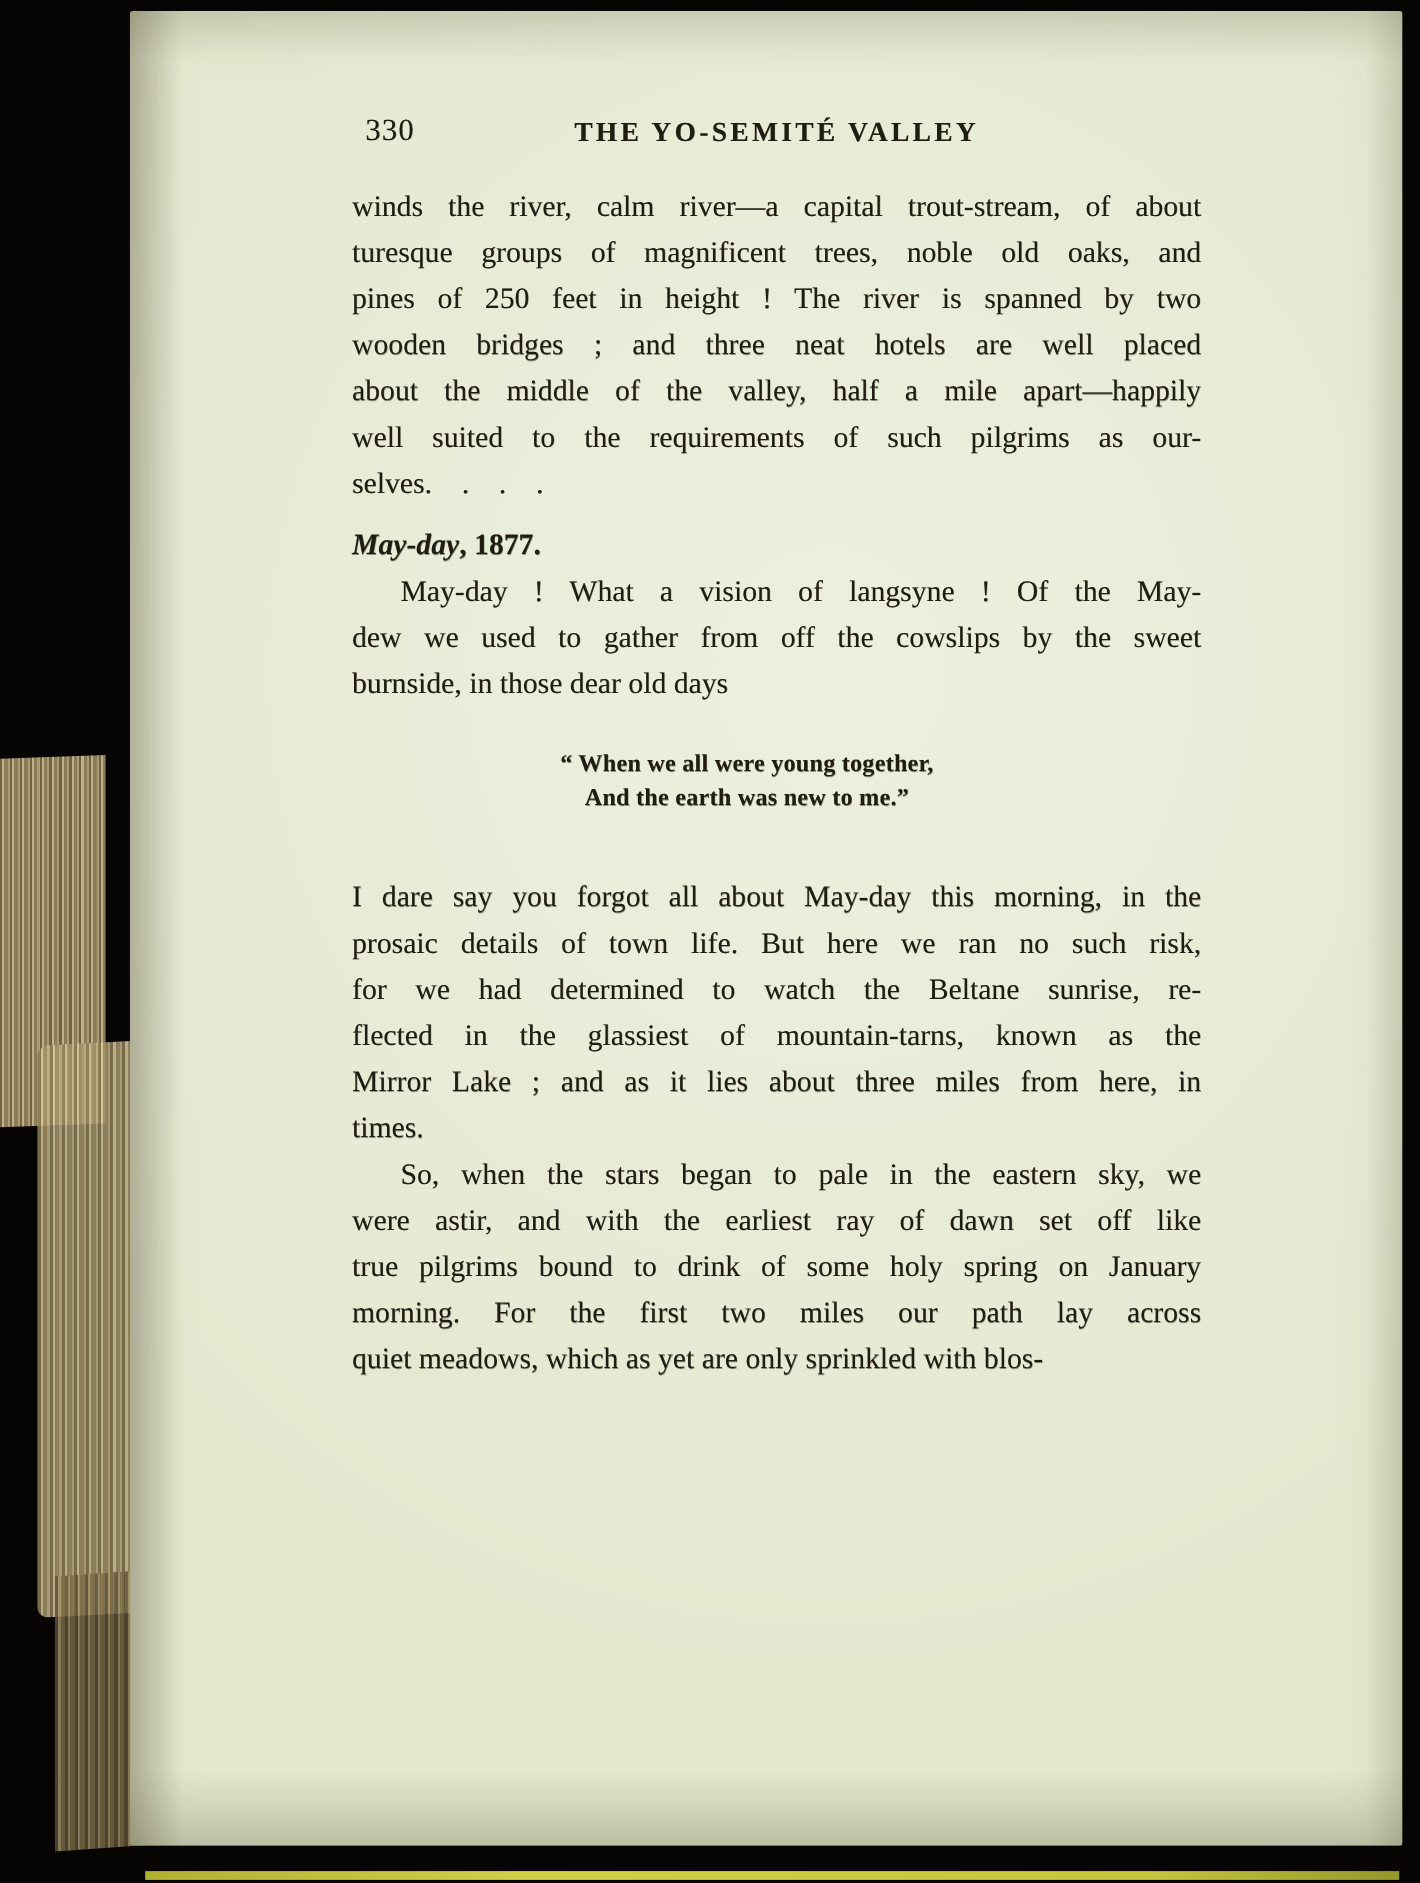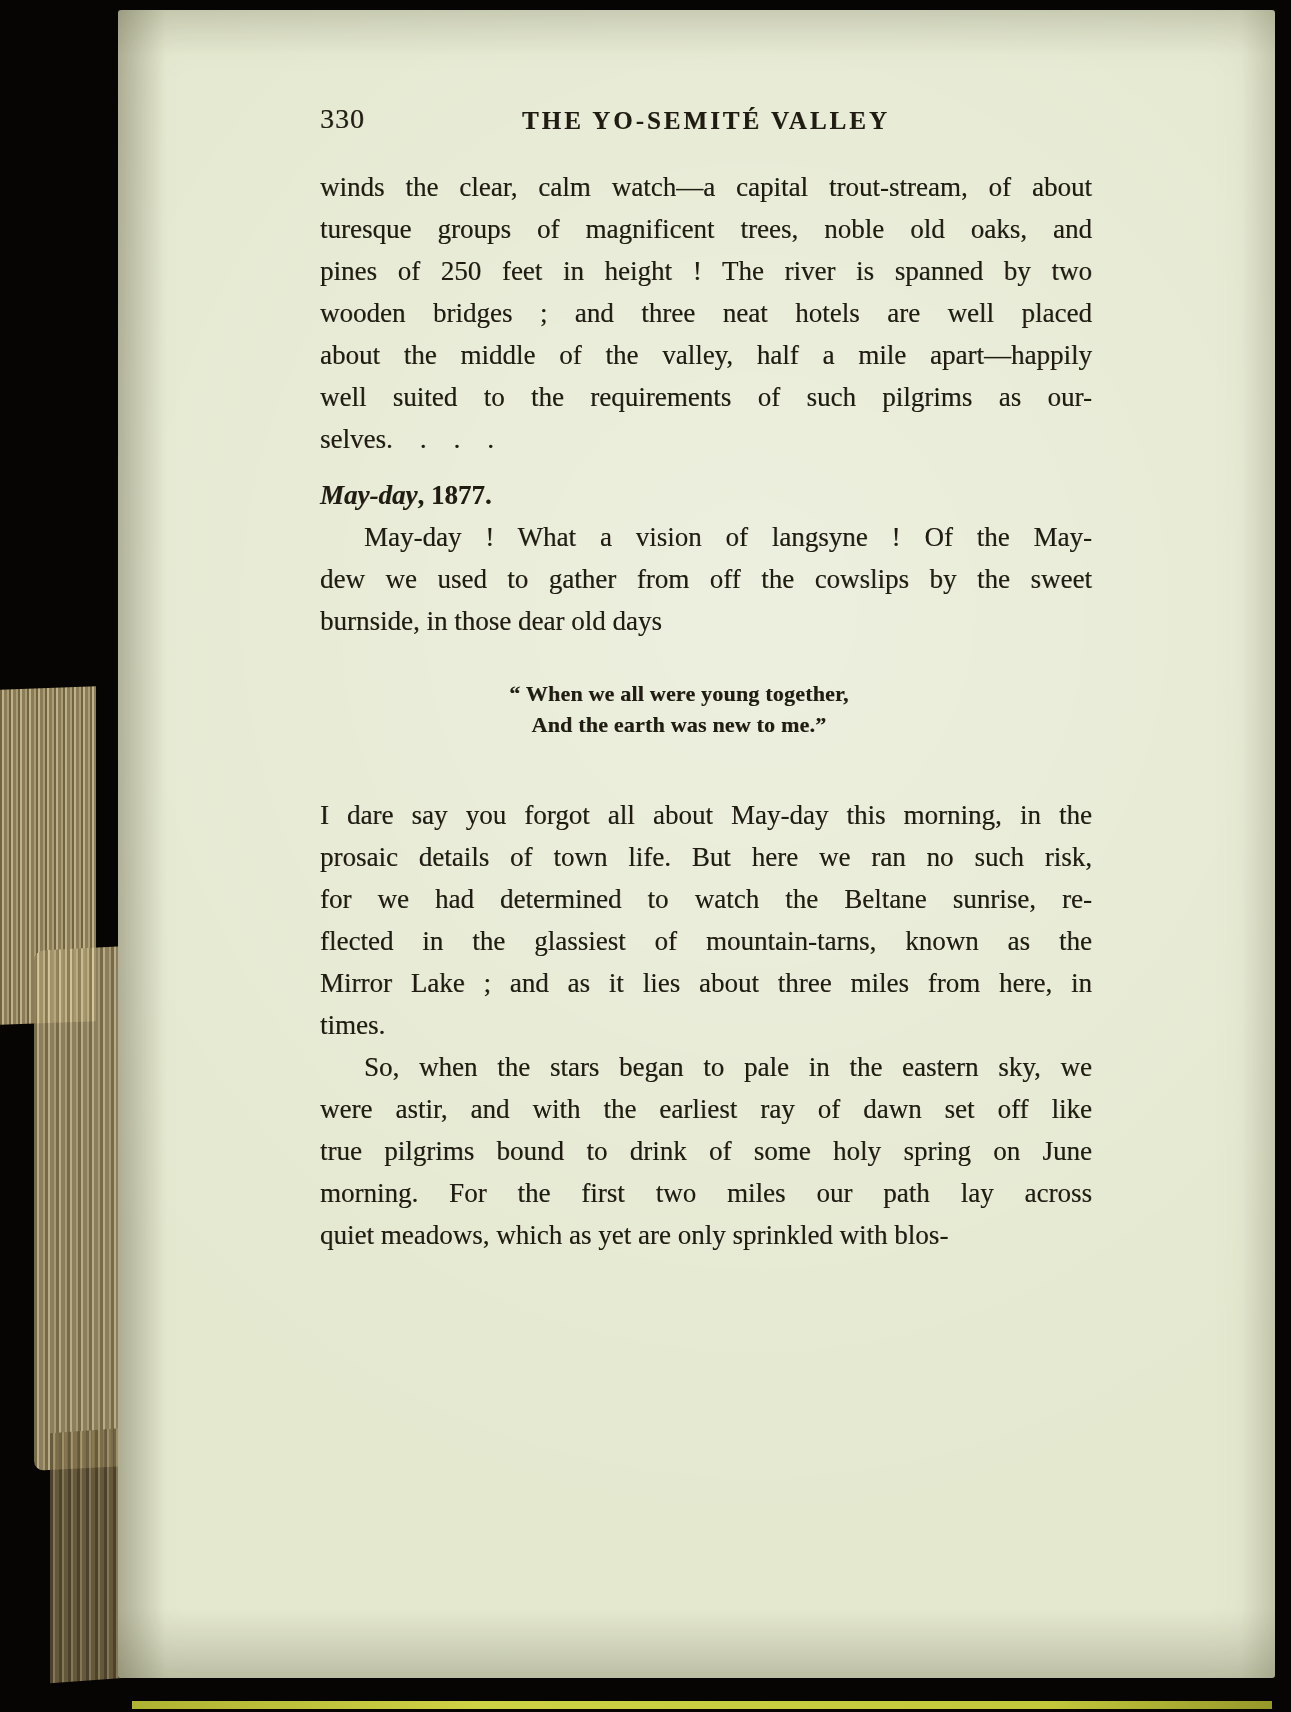--- a/index.html
+++ b/index.html
@@ -63,21 +63,21 @@
   
   .text {
     position: absolute; left: 202px; top: 88px; width: 772px;
     color: #201c12;
     font-size: 27px;
     line-height: 42px;
     text-shadow: 0.4px 0.4px 0.6px rgba(32,28,18,.45);
   }
   .pagehead { position: relative; height: 42px; margin-bottom: 26px; }
   .pagenum {
-    position: absolute; left: 0; top: 0;
+    position: absolute; left: 12px; top: 0;
     font-size: 28px; letter-spacing: 1px;
   }
   .running-title {
     position: absolute; left: 0; right: 0; top: 2px;
     text-align: center; font-weight: bold;
     font-size: 25px; letter-spacing: 3px;
   }
 
   .para .line { text-align: justify; text-align-last: justify; }
   .para .line.last { text-align-last: left; }
@@ -106,21 +106,21 @@
 
 <div class="page">
   <div class="text">
 
     <div class="pagehead">
       <span class="pagenum">330</span>
       <span class="running-title">THE YO-SEMITÉ VALLEY</span>
     </div>
 
     <div class="para">
-        <div class="line">winds the clear, calm watch—a capital trout-stream, of about</div>
+        <div class="line">winds the river, calm river—a capital trout-stream, of about</div>
         <div class="line">turesque groups of magnificent trees, noble old oaks, and</div>
         <div class="line">pines of 250 feet in height ! The river is spanned by two</div>
         <div class="line">wooden bridges ; and three neat hotels are well placed</div>
         <div class="line">about the middle of the valley, half a mile apart—happily</div>
         <div class="line">well suited to the requirements of such pilgrims as our-</div>
         <div class="line last">selves. . . .</div>
       </div>
 
     <div class="dateline">
       <span class="it">May-day</span><span>, 1877.</span>
@@ -142,21 +142,21 @@
         <div class="line">prosaic details of town life. But here we ran no such risk,</div>
         <div class="line">for we had determined to watch the Beltane sunrise, re-</div>
         <div class="line">flected in the glassiest of mountain-tarns, known as the</div>
         <div class="line">Mirror Lake ; and as it lies about three miles from here, in</div>
         <div class="line last">times.</div>
       </div>
 
     <div class="para">
         <div class="line indent">So, when the stars began to pale in the eastern sky, we</div>
         <div class="line">were astir, and with the earliest ray of dawn set off like</div>
-        <div class="line">true pilgrims bound to drink of some holy spring on June</div>
+        <div class="line">true pilgrims bound to drink of some holy spring on January</div>
         <div class="line">morning. For the first two miles our path lay across</div>
         <div class="line last">quiet meadows, which as yet are only sprinkled with blos-</div>
       </div>
 
   </div>
 </div>
 
 <div class="bottom-strip"></div>
 
 </body></html>

